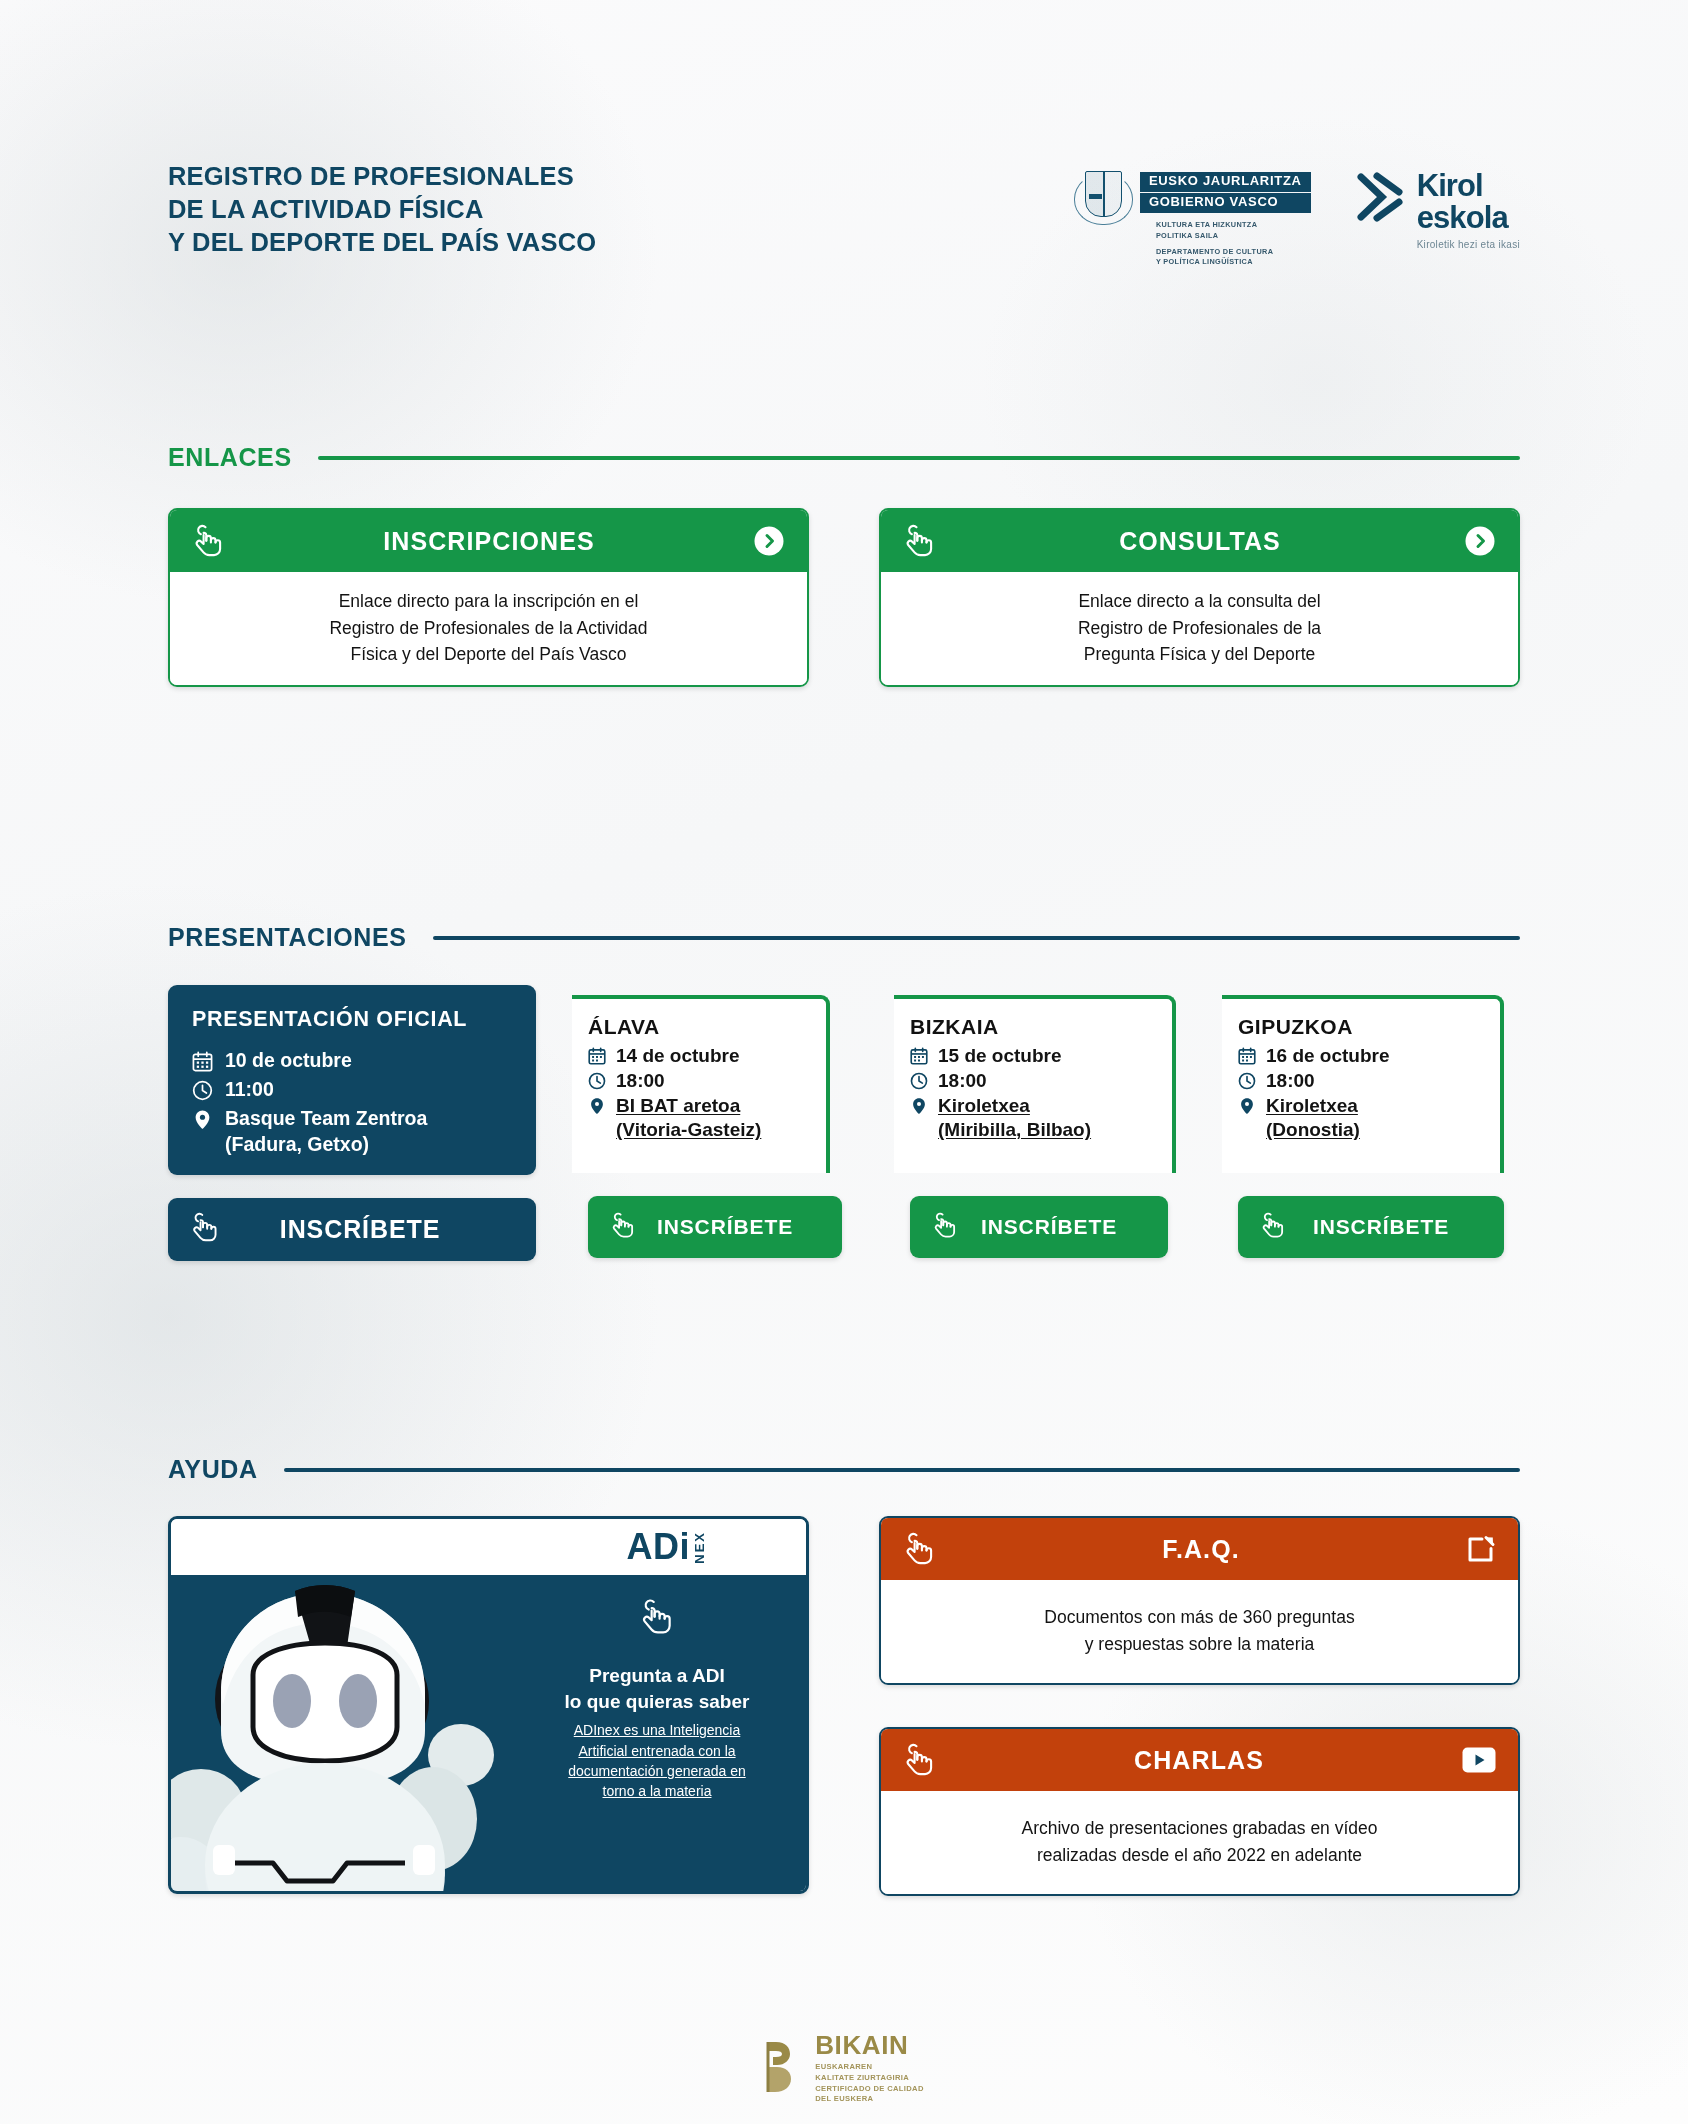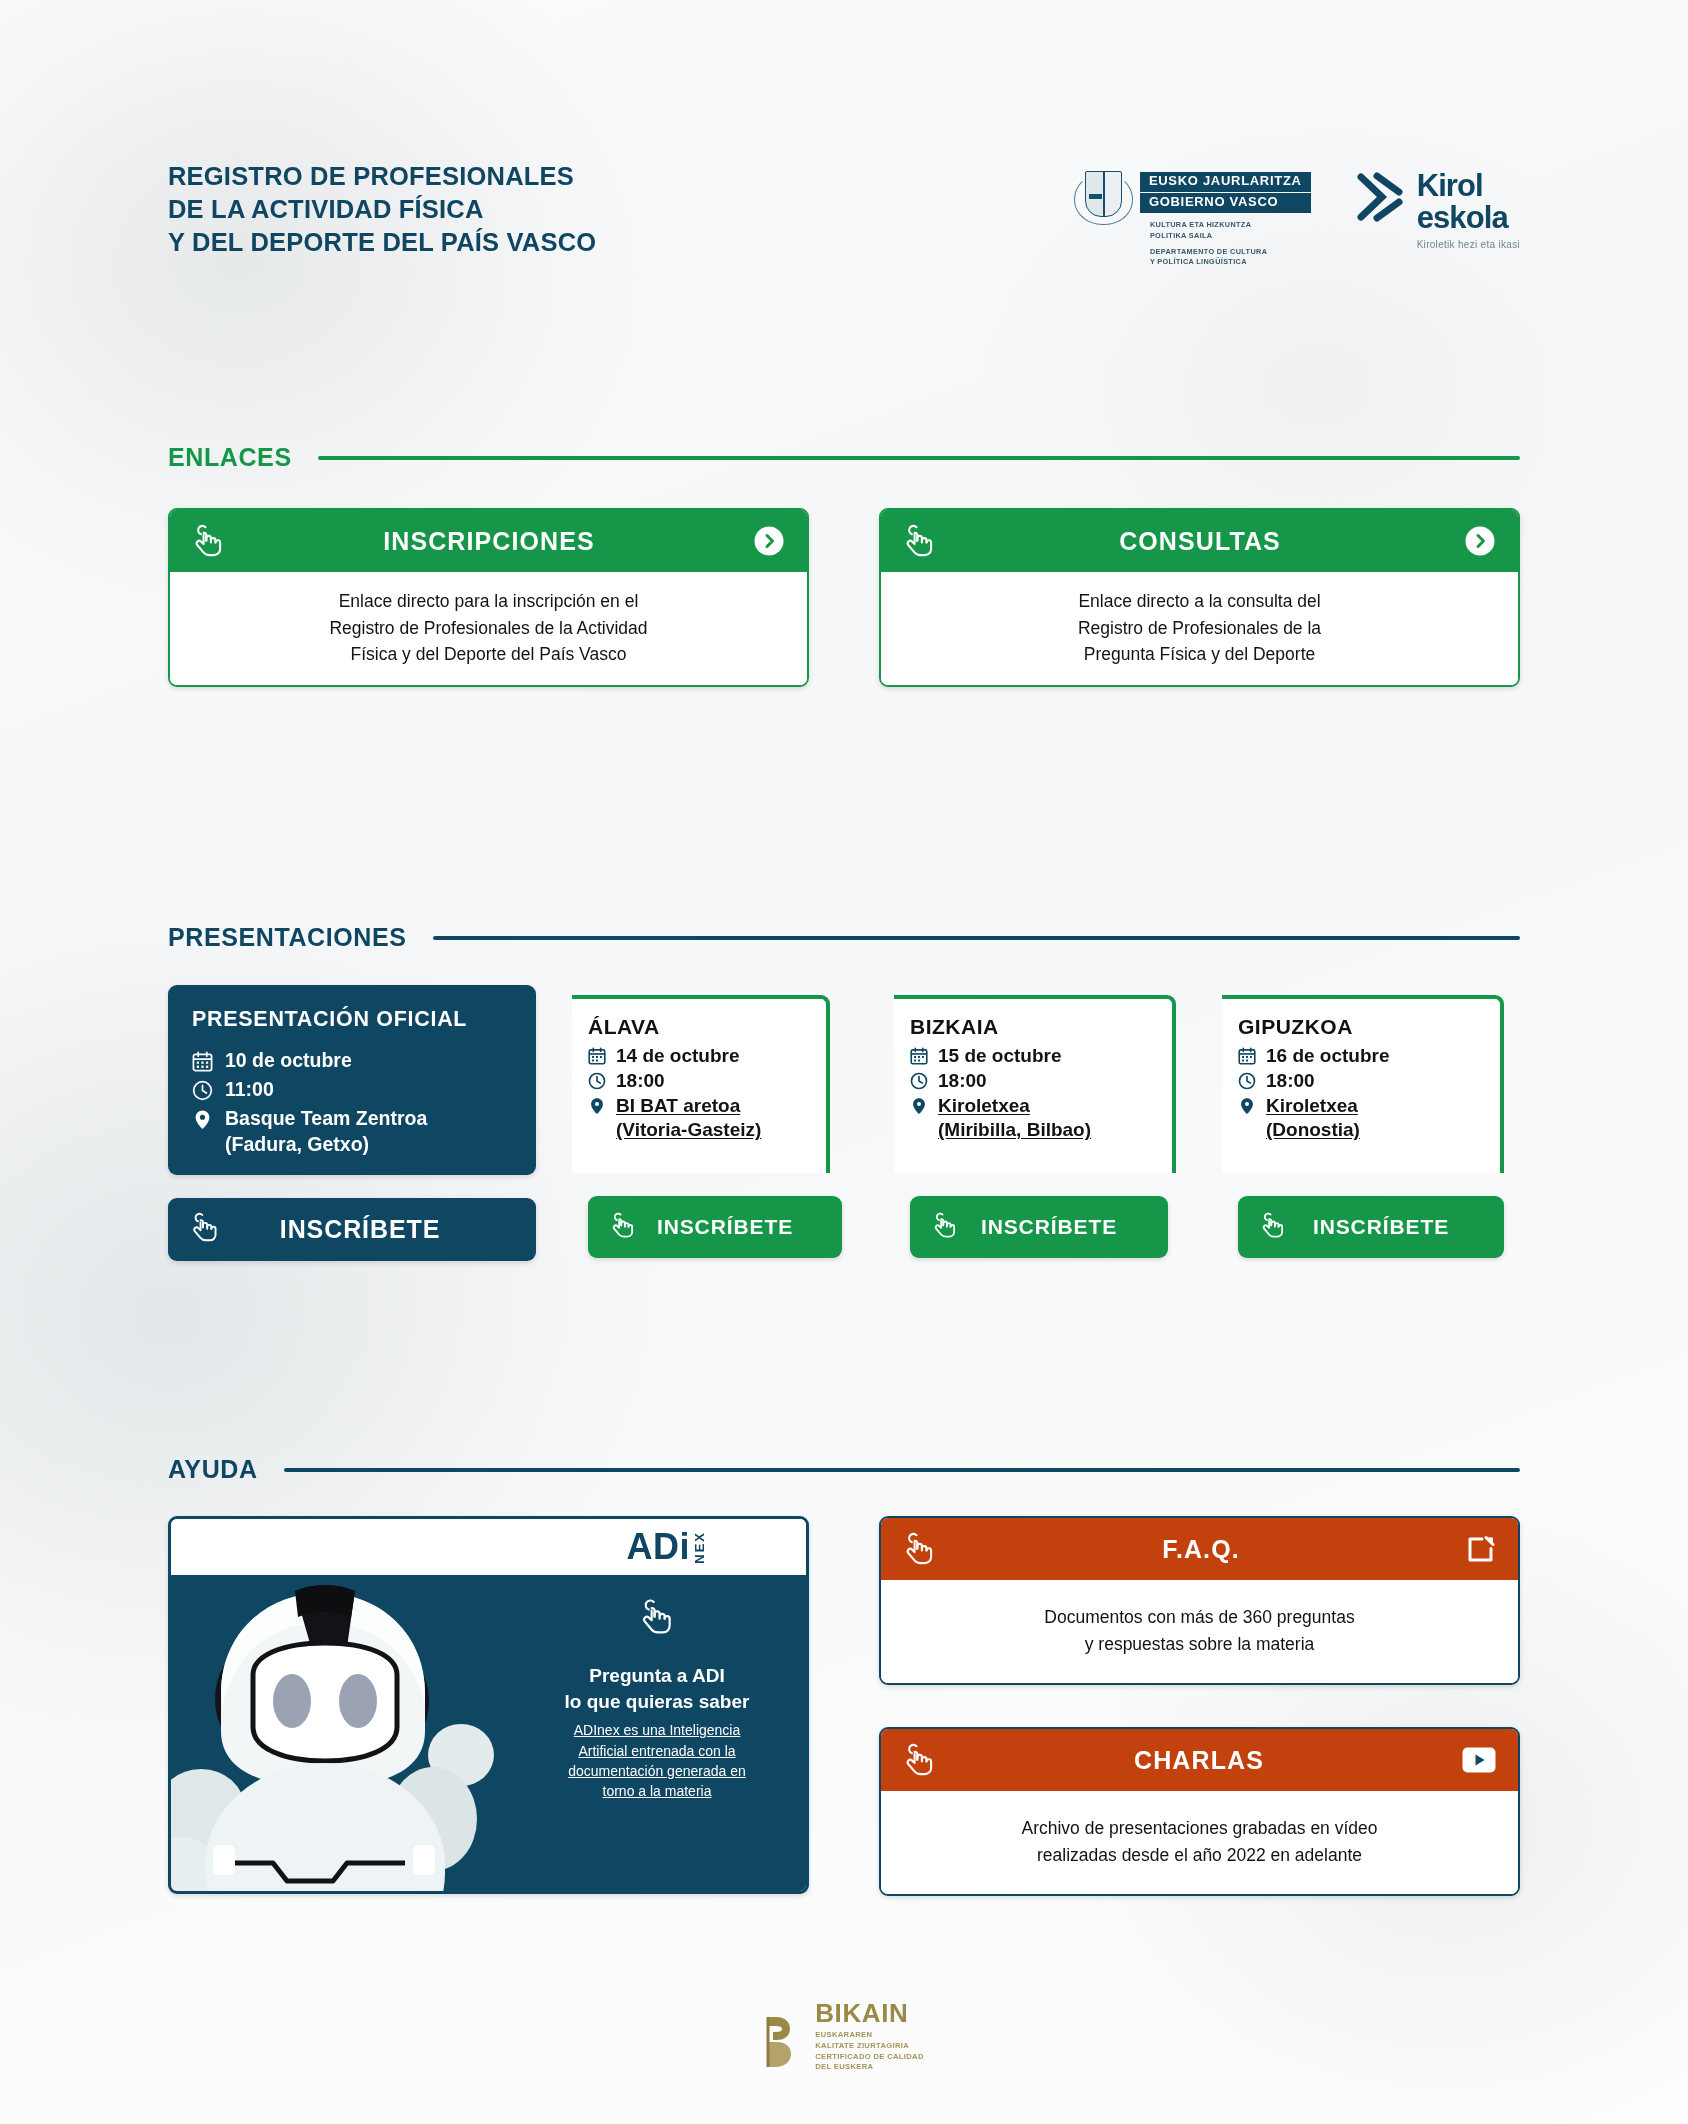--- a/index.html
+++ b/index.html
@@ -109,21 +109,21 @@
     font-weight: 800;
     letter-spacing: 0.7px;
     padding: 2px 9px 3px 9px;
     line-height: 1.15;
     white-space: nowrap;
     font-stretch: condensed;
   }
   .ej-bar + .ej-bar { margin-top: 1.5px; }
   .ej-dept {
     margin-top: 7px;
-    margin-left: 10px;
+    margin-left: 16px;
     color: #35586c;
     font-size: 7.3px;
     font-weight: 700;
     line-height: 1.42;
     letter-spacing: 0.35px;
   }
   .ej-dept .grp + .grp { margin-top: 6px; }
 
   
   .ke-logo { display: flex; align-items: flex-start; gap: 12px; padding-top: 2px; }
@@ -345,21 +345,21 @@
   }
 
   
   .footer {
     position: absolute;
     left: 0; right: 0;
     top: 2000px;
     display: flex;
     justify-content: center;
   }
-  .bikain { display: flex; align-items: flex-end; gap: 21px; }
+  .bikain { display: flex; align-items: center; gap: 21px; margin-top: 32px; }
   .bikain-mark { flex: none; padding-top: 1px; }
   .bikain-txt { line-height: 1; }
   .bikain-name {
     color: #9a8a47;
     font-size: 26px;
     font-weight: 700;
     letter-spacing: 0.6px;
     display: block;
   }
   .bikain-sub {

